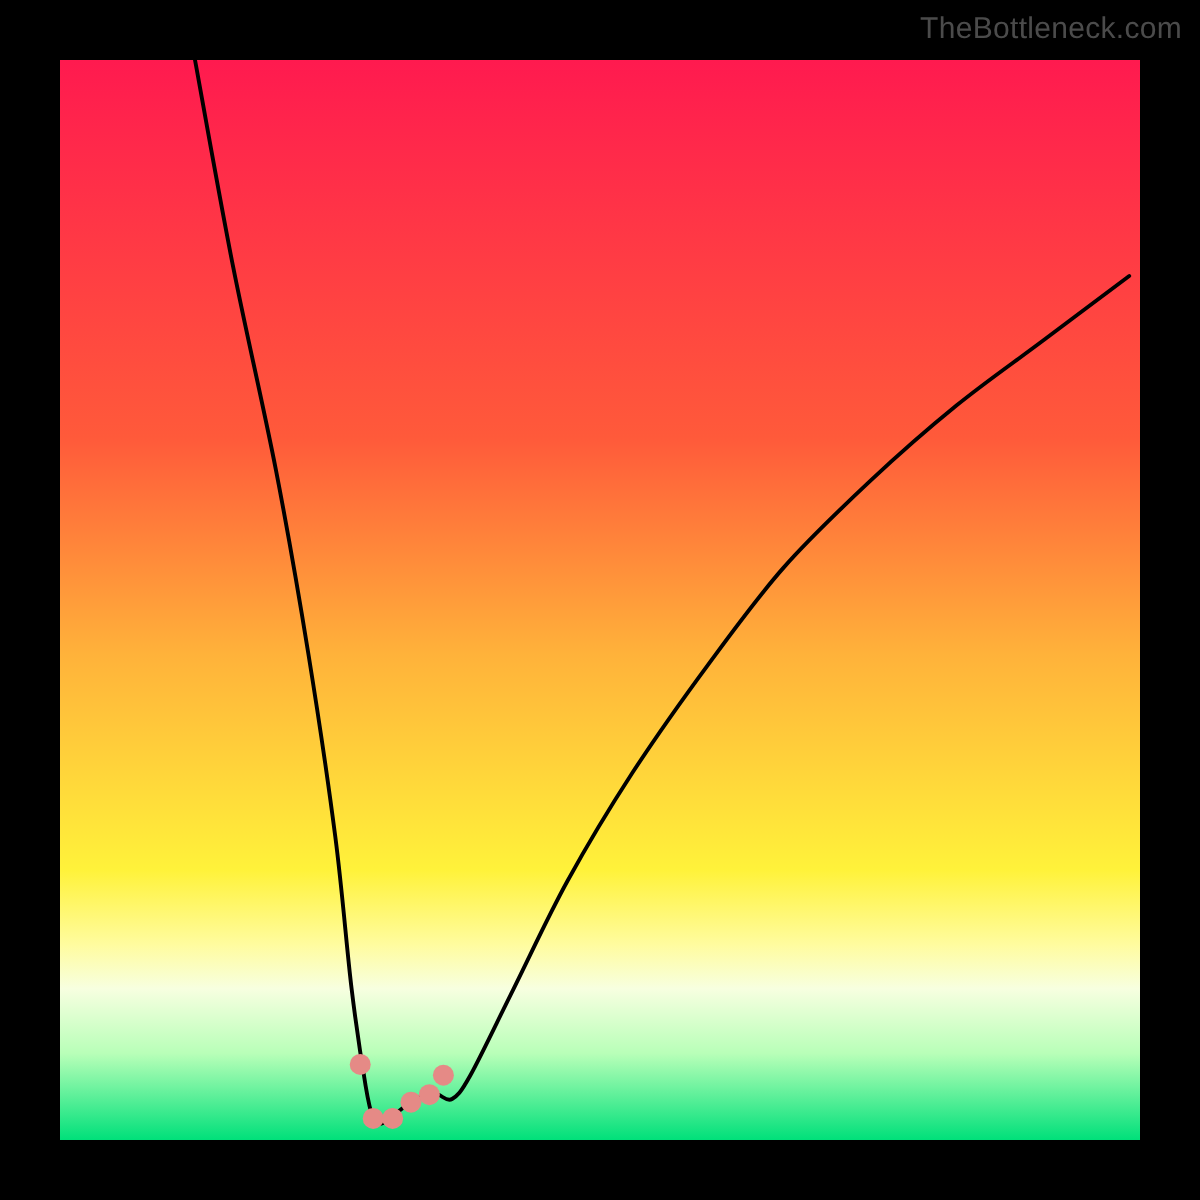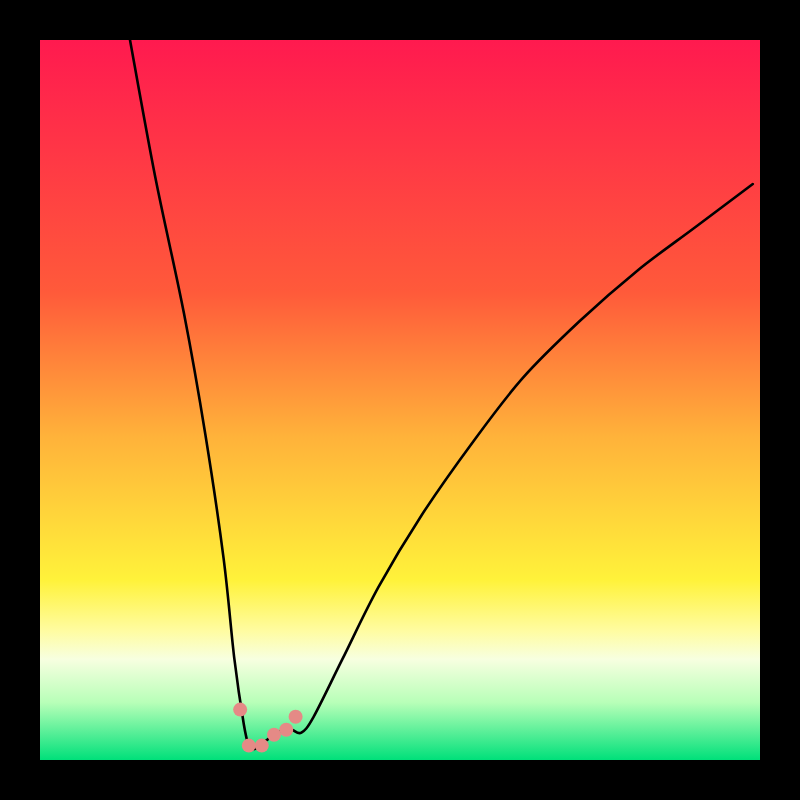--- a/index.html
+++ b/index.html
@@ -78,13 +78,14 @@
           <circle cx="200.16000000000003" cy="669.6" r="7" fill="#e58a86"></circle>
           <circle cx="208.79999999999998" cy="705.6" r="7" fill="#e58a86"></circle>
           <circle cx="221.76" cy="705.6" r="7" fill="#e58a86"></circle>
           <circle cx="234" cy="694.8" r="7" fill="#e58a86"></circle>
           <circle cx="246.24" cy="689.76" r="7" fill="#e58a86"></circle>
           <circle cx="255.6" cy="676.8" r="7" fill="#e58a86"></circle>
         </g>
     </svg>
   </div>
 
+  <div class="attribution">TheBottleneck.com</div>
 </div>
 
 </body></html>

